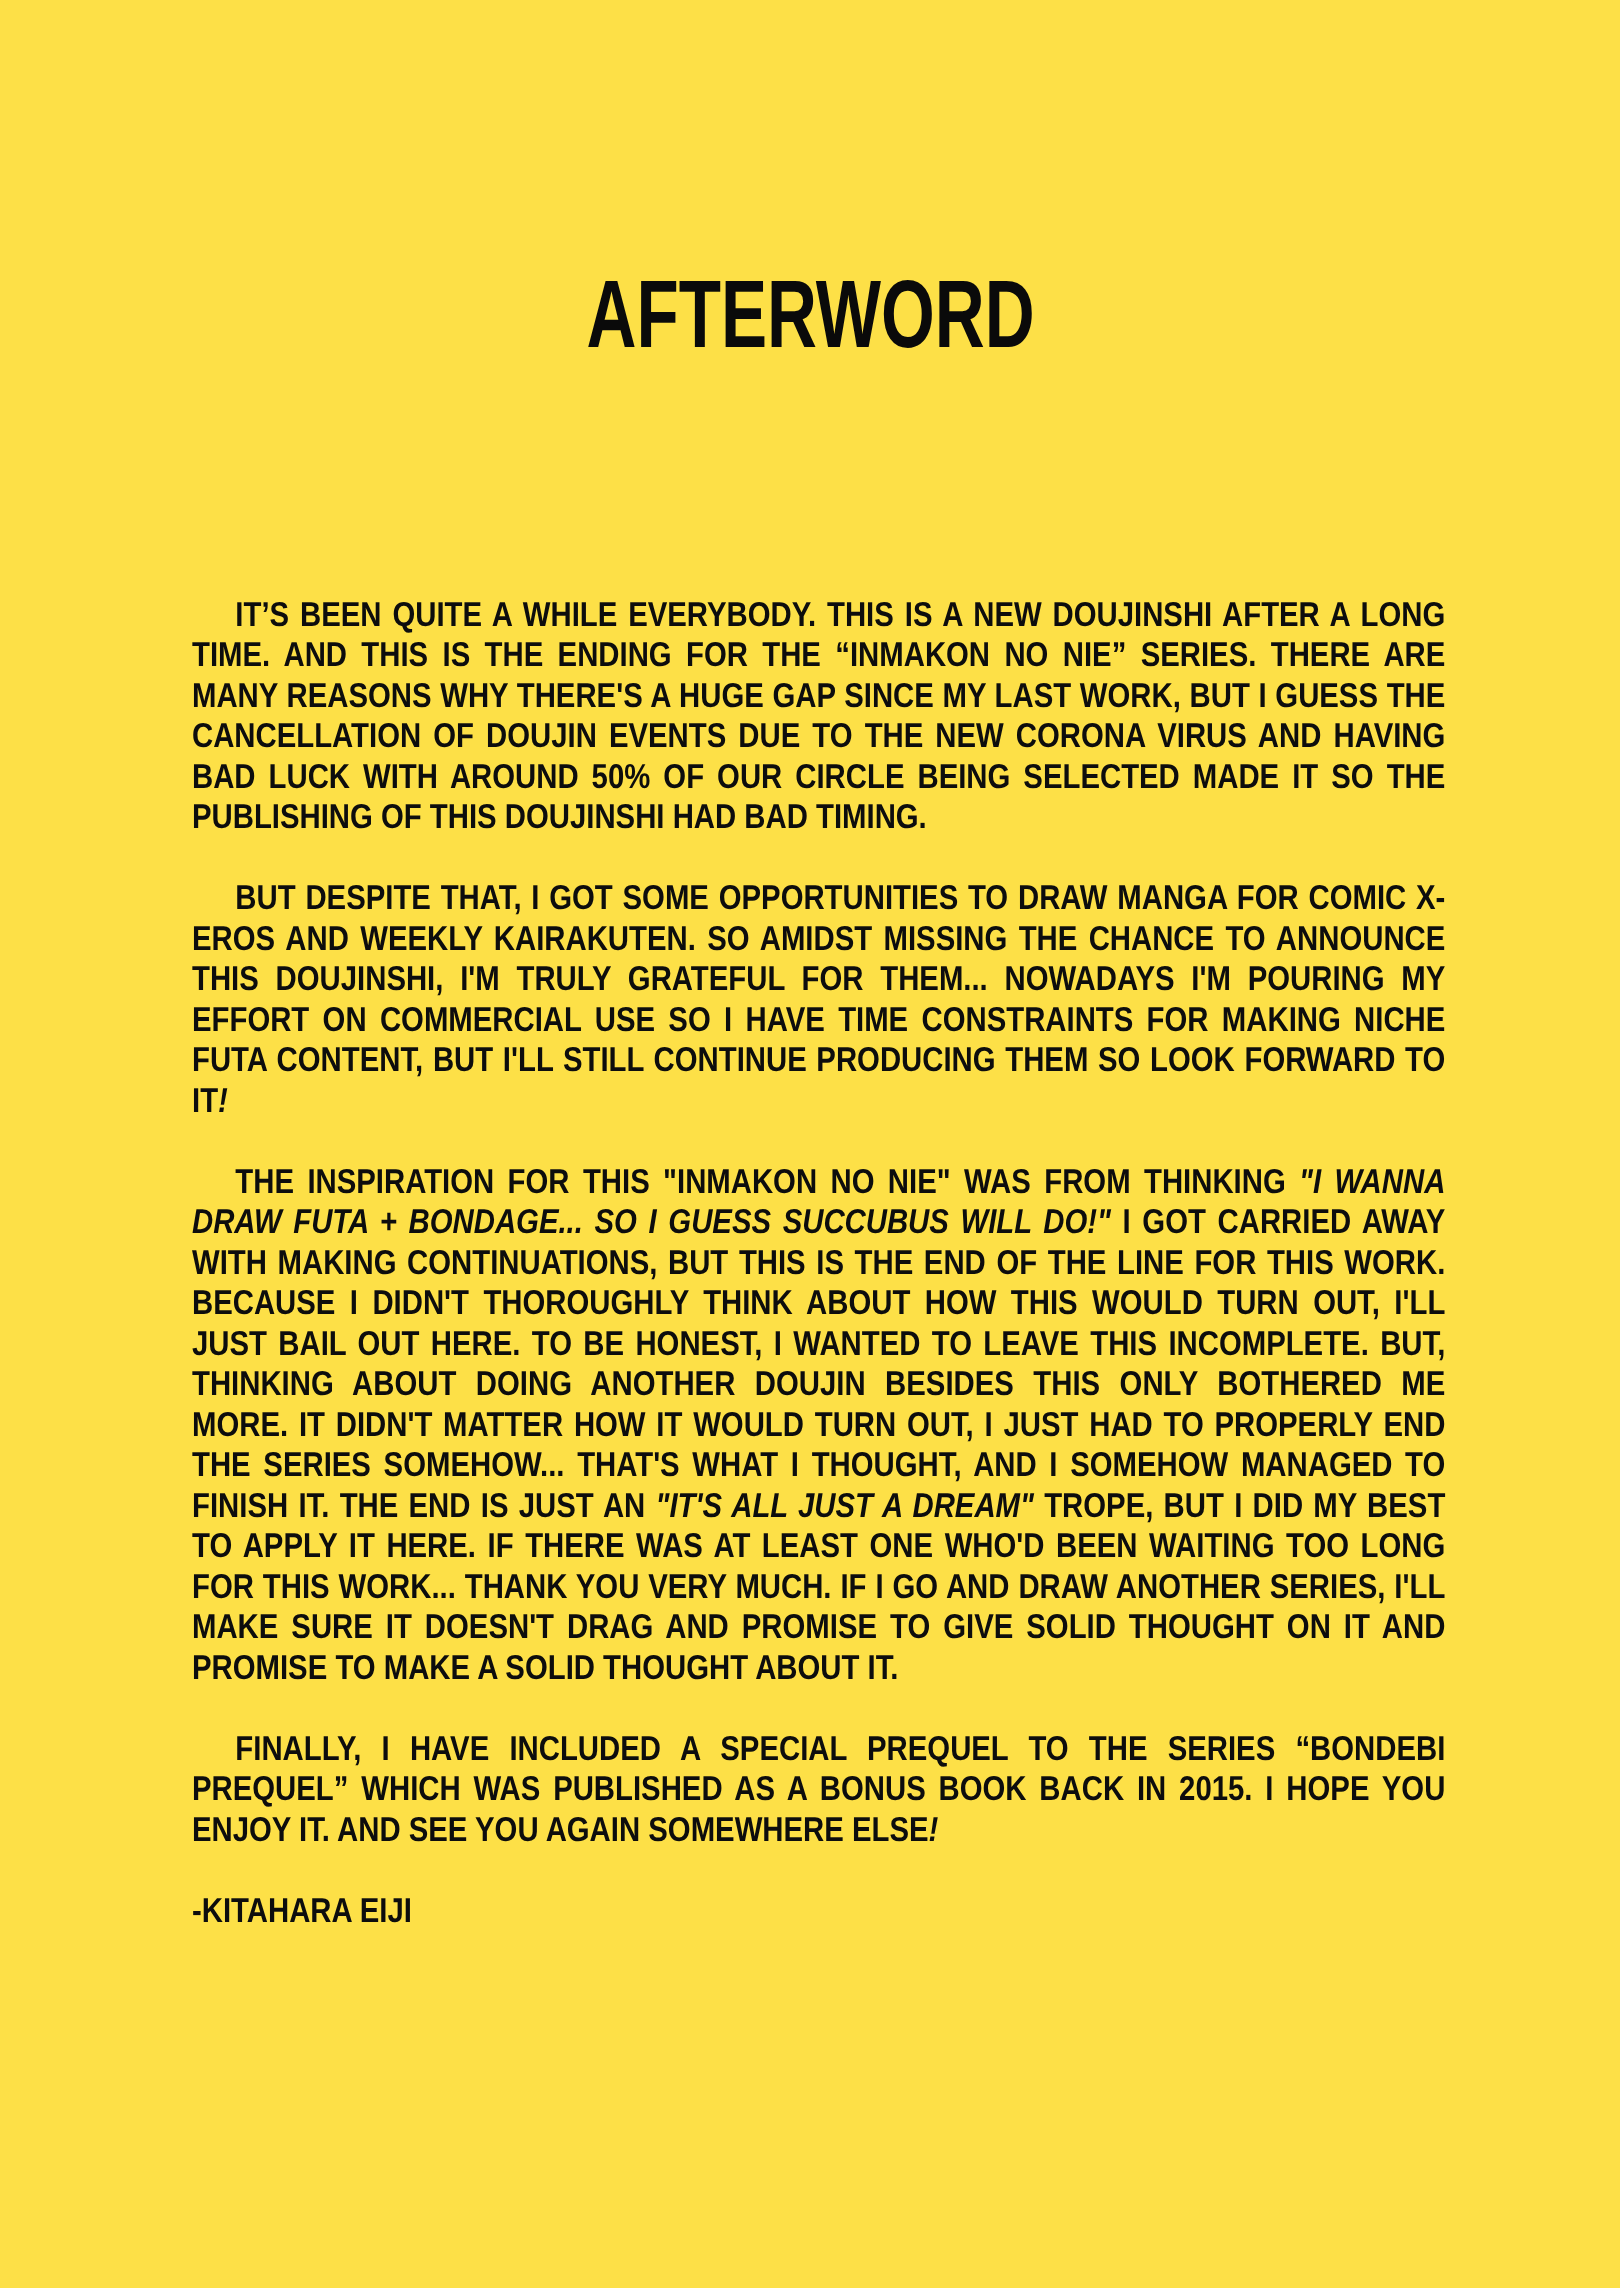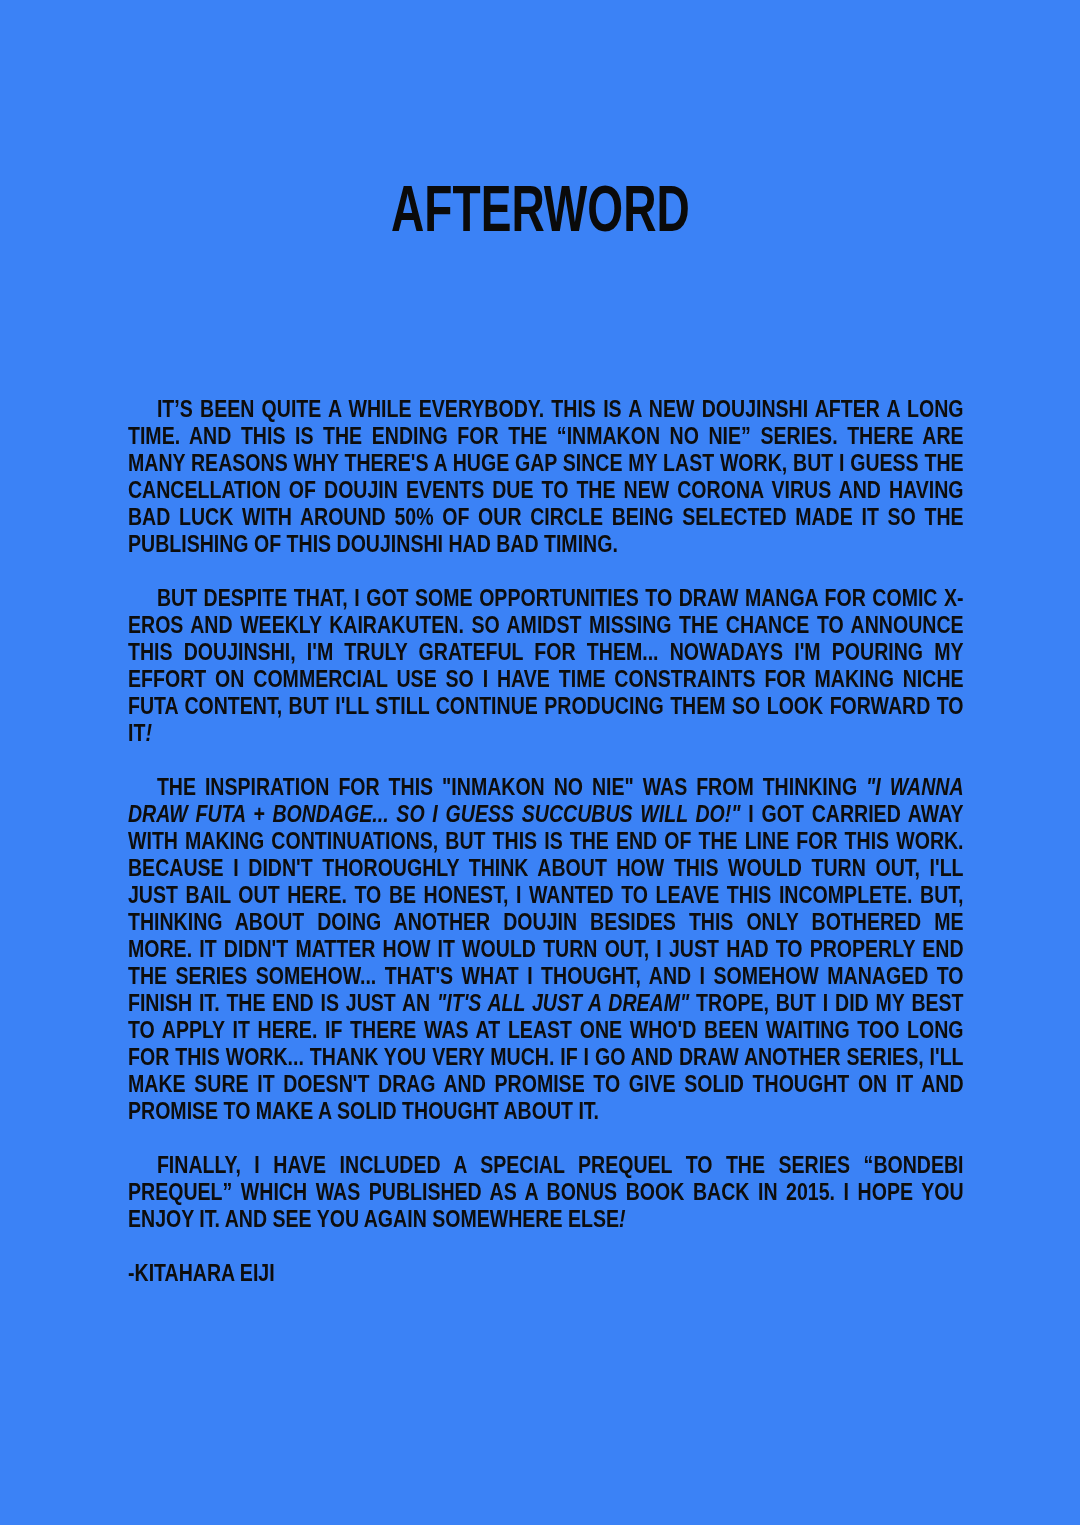--- a/index.html
+++ b/index.html
@@ -59,21 +59,21 @@
   }
   .signature {
     margin-top: 1px;
     text-indent: 0 !important;
     text-align: left !important;
   }
 </style>
 </head>
 <body>
 
-<div class="page" style="background: #3b82f6; color: rgb(13, 13, 13);">
+<div class="page" style="background: #fde047; color: rgb(13, 13, 13);">
   <div class="title-wrap">
     <h1 class="title">AFTERWORD</h1>
   </div>
 
   <div class="body-wrap">
 
   <p><span>IT’S BEEN QUITE A WHILE EVERYBODY. THIS IS A NEW DOUJINSHI AFTER A LONG TIME. AND THIS IS THE ENDING FOR THE “INMAKON NO NIE” SERIES. THERE ARE MANY REASONS WHY THERE'S A HUGE GAP SINCE MY LAST WORK, BUT I GUESS THE CANCELLATION OF DOUJIN EVENTS DUE TO THE NEW CORONA VIRUS AND HAVING BAD LUCK WITH AROUND 50% OF OUR CIRCLE BEING SELECTED MADE IT SO THE PUBLISHING OF THIS DOUJINSHI HAD BAD TIMING.</span></p>
       <p><span>BUT DESPITE THAT, I GOT SOME OPPORTUNITIES TO DRAW MANGA FOR COMIC X-EROS AND WEEKLY KAIRAKUTEN. SO AMIDST MISSING THE CHANCE TO ANNOUNCE THIS DOUJINSHI, I'M TRULY GRATEFUL FOR THEM... NOWADAYS I'M POURING MY EFFORT ON COMMERCIAL USE SO I HAVE TIME CONSTRAINTS FOR MAKING NICHE FUTA CONTENT, BUT I'LL STILL CONTINUE PRODUCING THEM SO LOOK FORWARD TO IT</span><span class="i">!</span></p>
       <p><span>THE INSPIRATION FOR THIS "INMAKON NO NIE" WAS FROM THINKING </span><span class="i">"I WANNA DRAW FUTA + BONDAGE... SO I GUESS SUCCUBUS WILL DO!"</span><span> I GOT CARRIED AWAY WITH MAKING CONTINUATIONS, BUT THIS IS THE END OF THE LINE FOR THIS WORK. BECAUSE I DIDN'T THOROUGHLY THINK ABOUT HOW THIS WOULD TURN OUT, I'LL JUST BAIL OUT HERE. TO BE HONEST, I WANTED TO LEAVE THIS INCOMPLETE. BUT, THINKING ABOUT DOING ANOTHER DOUJIN BESIDES THIS ONLY BOTHERED ME MORE. IT DIDN'T MATTER HOW IT WOULD TURN OUT, I JUST HAD TO PROPERLY END THE SERIES SOMEHOW... THAT'S WHAT I THOUGHT, AND I SOMEHOW MANAGED TO FINISH IT. THE END IS JUST AN </span><span class="i">"IT'S ALL JUST A DREAM"</span><span> TROPE, BUT I DID MY BEST TO APPLY IT HERE. IF THERE WAS AT LEAST ONE WHO'D BEEN WAITING TOO LONG FOR THIS WORK... THANK YOU VERY MUCH. IF I GO AND DRAW ANOTHER SERIES, I'LL MAKE SURE IT DOESN'T DRAG AND PROMISE TO GIVE SOLID THOUGHT ON IT AND PROMISE TO MAKE A SOLID THOUGHT ABOUT IT.</span></p>
       <p><span>FINALLY, I HAVE INCLUDED A SPECIAL PREQUEL TO THE SERIES “BONDEBI PREQUEL” WHICH WAS PUBLISHED AS A BONUS BOOK BACK IN 2015. I HOPE YOU ENJOY IT. AND SEE YOU AGAIN SOMEWHERE ELSE</span><span class="i">!</span></p>

